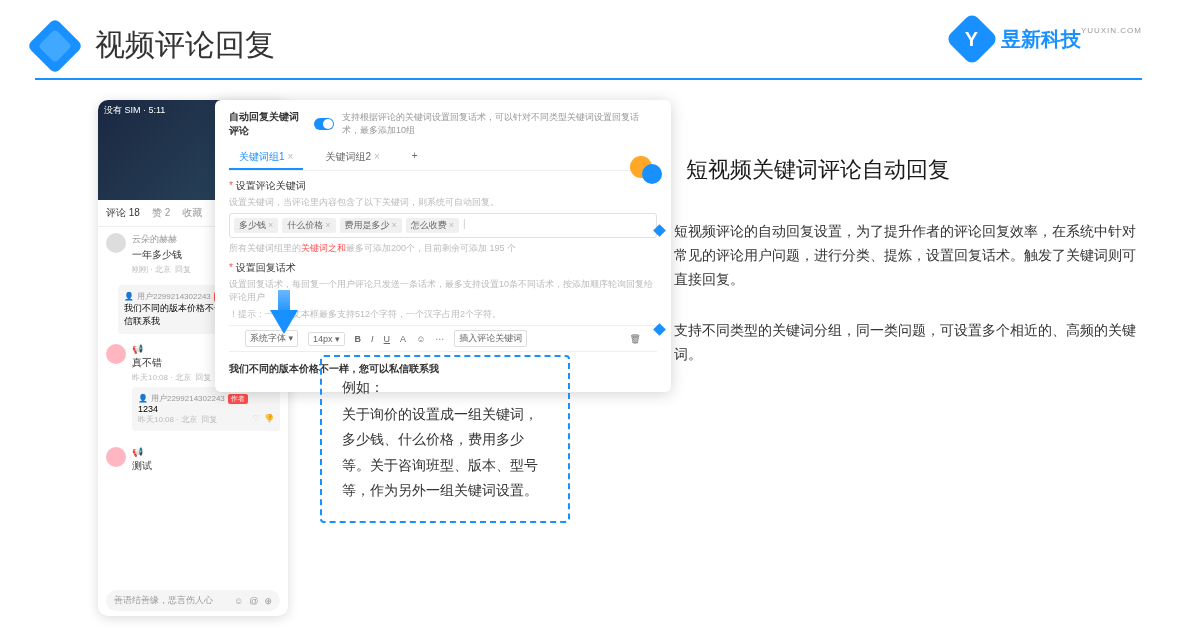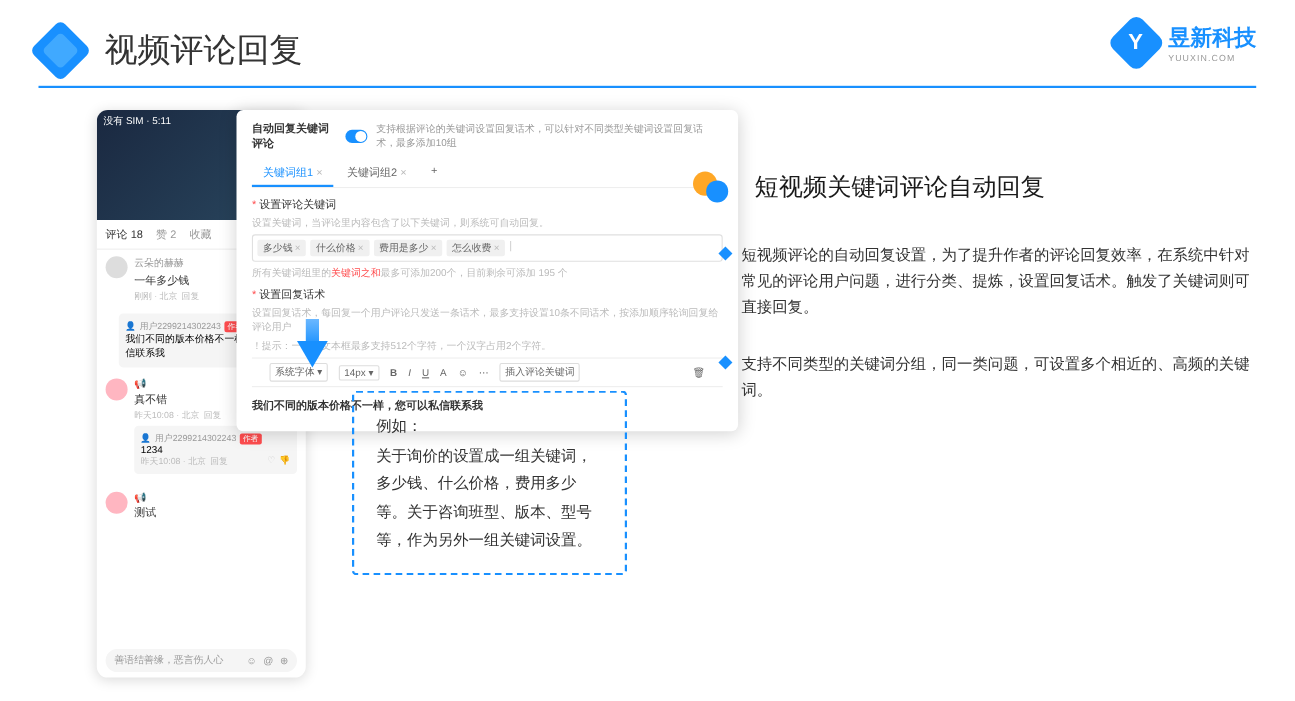--- a/index.html
+++ b/index.html
@@ -4,26 +4,26 @@
 <style>
 *{margin:0;padding:0;box-sizing:border-box;font-family:"Microsoft YaHei",Arial,sans-serif}
 body{width:1177px;height:637px;background:#fff;position:relative;overflow:hidden}
 .header{position:absolute;top:25px;left:35px;display:flex;align-items:center;gap:20px}
 .header-icon{width:40px;height:40px;background:#1890ff;transform:rotate(45deg);border-radius:6px;position:relative}
 .header-icon::after{content:"";position:absolute;top:8px;left:8px;width:24px;height:24px;background:#40a9ff;border-radius:4px}
 .header-title{font-size:30px;font-weight:400;color:#333}
 .logo{position:absolute;top:20px;right:35px;display:flex;align-items:center;gap:10px}
 .logo-icon{width:38px;height:38px;background:#1890ff;transform:rotate(45deg);border-radius:8px;display:flex;align-items:center;justify-content:center}
 .logo-icon span{transform:rotate(-45deg);color:#fff;font-weight:bold;font-size:20px}
-.logo-text{display:flex;flex-direction:column}
+.logo-text{display:flex;flex-direction:row}
 .logo-text .cn{font-size:20px;font-weight:bold;color:#1890ff}
 .logo-text .en{font-size:8px;color:#999;letter-spacing:1px}
 .divider{position:absolute;top:78px;left:35px;right:35px;height:2px;background:#1890ff}
 .left-area{position:absolute;top:100px;left:85px;width:500px;height:500px}
-.mobile-mock{position:absolute;top:0;left:3px;width:190px;height:516px;background:#fff;border-radius:10px;box-shadow:0 2px 12px rgba(0,0,0,0.15);overflow:hidden;font-size:10px}
+.mobile-mock{position:absolute;top:0;left:13px;width:190px;height:516px;background:#fff;border-radius:10px;box-shadow:0 2px 12px rgba(0,0,0,0.15);overflow:hidden;font-size:10px}
 .mobile-top{height:100px;background:linear-gradient(135deg,#1a2840,#2a4860);position:relative}
 .mobile-status{position:absolute;top:4px;left:6px;color:#fff;font-size:9px}
 .mobile-tabs{display:flex;gap:12px;padding:6px 8px;border-bottom:1px solid #eee;font-size:10px}
 .mobile-tabs span:first-child{font-weight:normal;color:#333}
 .mobile-tabs span{color:#999}
 .comment-item{padding:6px 8px;display:flex;gap:6px}
 .avatar{width:20px;height:20px;border-radius:50%;background:#ddd;flex-shrink:0}
 .avatar.pink{background:#ffb6c1}
 .comment-body{flex:1}
 .comment-name{color:#999;font-size:9px}
@@ -32,21 +32,21 @@
 .reply-bubble{margin:4px 0 4px 20px;padding:6px;background:#f5f5f5;border-radius:4px;font-size:9px}
 .reply-bubble .rname{color:#999;font-size:8px;display:flex;align-items:center;gap:3px}
 .badge{background:#ff4d4f;color:#fff;font-size:7px;padding:0 3px;border-radius:2px}
 .heart{color:#ccc;margin-left:auto}
 .mobile-input{position:absolute;bottom:5px;left:8px;right:8px;display:flex;align-items:center;gap:6px;padding:4px 8px;background:#f5f5f5;border-radius:12px;font-size:9px;color:#999}
 .config-panel{position:absolute;top:0;left:130px;width:456px;background:#fff;border-radius:6px;box-shadow:0 2px 15px rgba(0,0,0,0.18);padding:10px 14px;font-size:10px;color:#333}
 .config-row{display:flex;align-items:center;gap:8px;margin-bottom:8px}
 .toggle{width:24px;height:12px;background:#1890ff;border-radius:6px;position:relative}
 .toggle::after{content:"";position:absolute;right:1px;top:1px;width:10px;height:10px;background:#fff;border-radius:50%}
 .config-desc{color:#999;font-size:9px}
-.config-tabs{display:flex;gap:2px;border-bottom:1px solid #eee;margin-bottom:8px}
+.config-tabs{display:flex;gap:12px;border-bottom:1px solid #eee;margin-bottom:8px}
 .config-tab{padding:4px 10px;font-size:10px;color:#666}
 .config-tab.active{color:#1890ff;border-bottom:2px solid #1890ff}
 .config-tab .x{color:#bbb;margin-left:3px}
 .config-label{font-size:10px;color:#333;margin:6px 0 3px}
 .config-label::before{content:"* ";color:#ff4d4f}
 .config-hint{font-size:9px;color:#bbb;margin-bottom:4px}
 .tag-box{border:1px solid #e0e0e0;border-radius:3px;padding:4px;display:flex;flex-wrap:wrap;gap:4px;margin-bottom:4px}
 .tag{background:#f0f0f0;padding:1px 5px;border-radius:2px;font-size:9px;color:#666}
 .tag .x{color:#bbb;margin-left:2px}
 .red-text{color:#ff4d4f}

